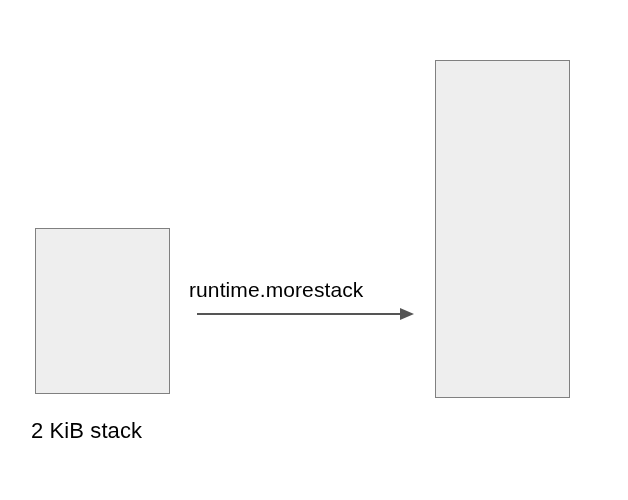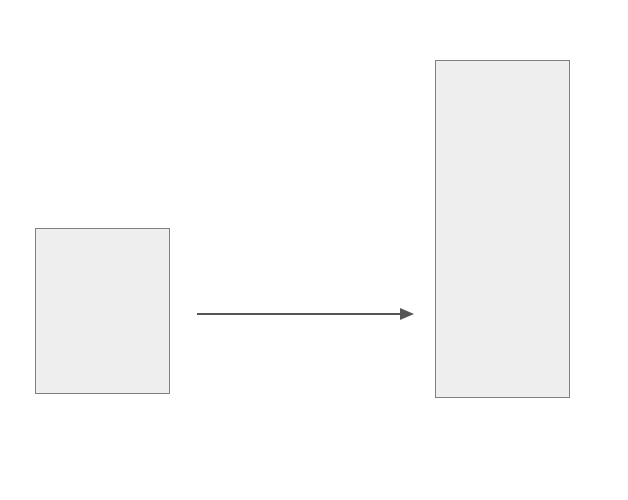--- a/index.html
+++ b/index.html
@@ -70,21 +70,23 @@
     height: 30px;
   }
 </style>
 </head>
 <body>
 
 <div id="canvas">
 
   <div id="box-small" class="stack-box"></div>
 
+  <div id="caption-small" class="caption">2 KiB stack</div>
 
+  <div id="arrow-label">runtime.morestack</div>
 
   <svg id="arrow-svg" viewBox="0 0 230 30" xmlns="http://www.w3.org/2000/svg">
     <line x1="7" y1="14" x2="212" y2="14" stroke="#555555" stroke-width="2"></line>
     <polygon points="210,8 224,14 210,20" fill="#555555"></polygon>
   </svg>
 
   <div id="box-large" class="stack-box"></div>
 
 
 </div>

